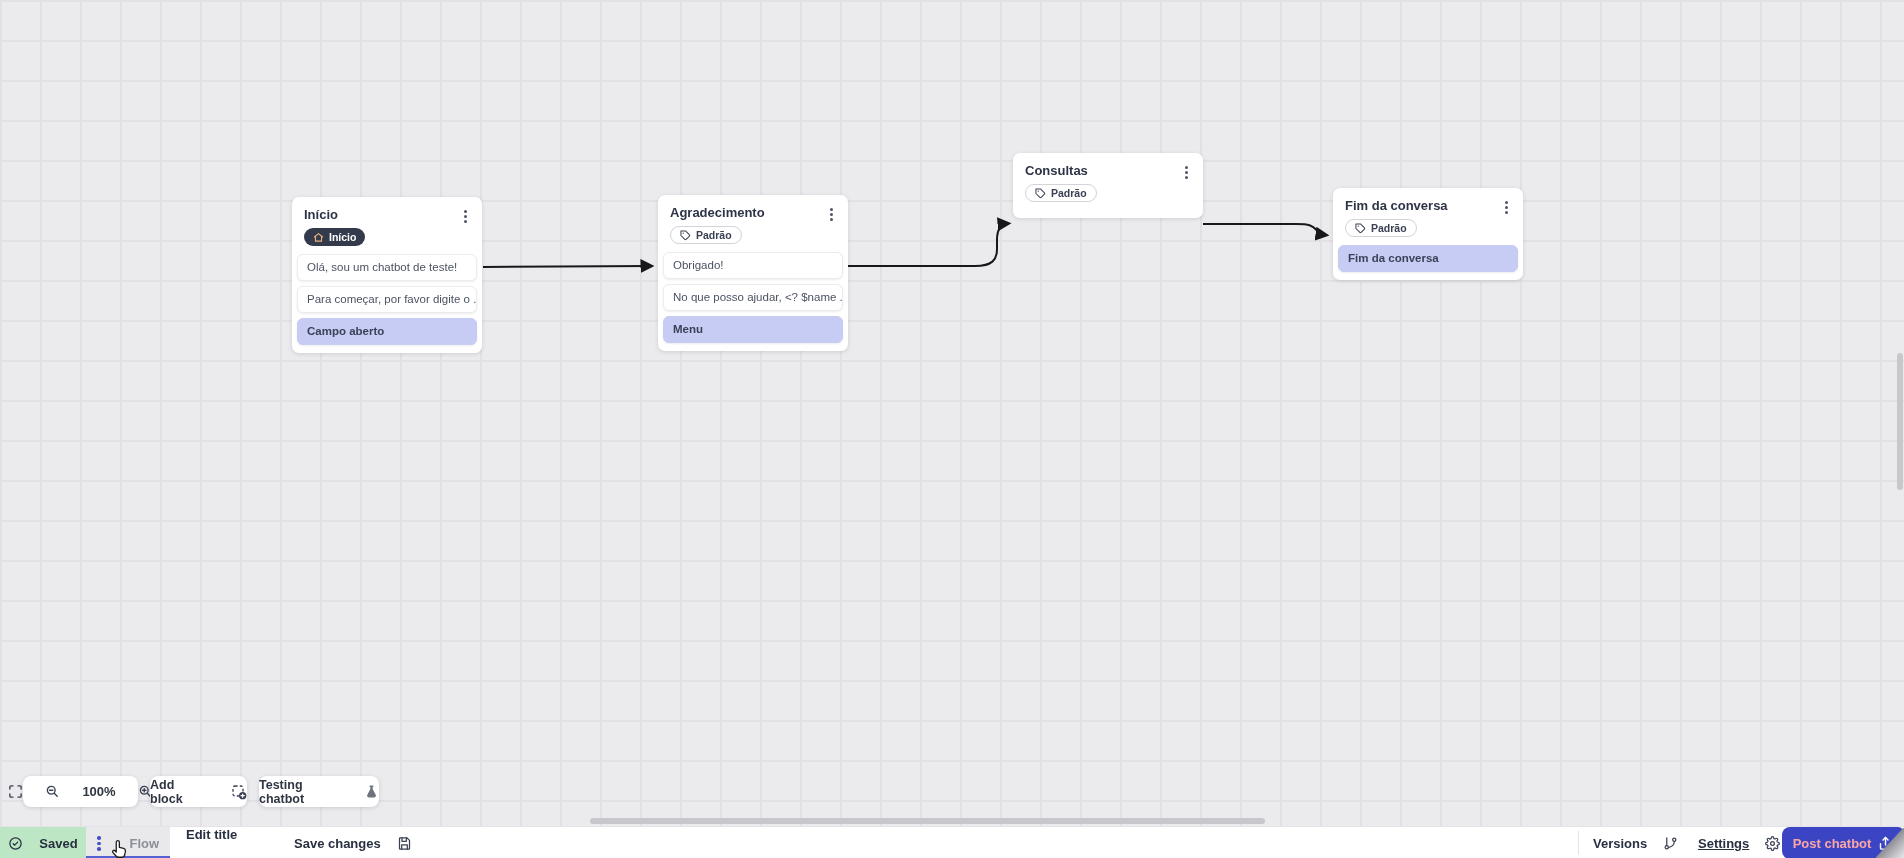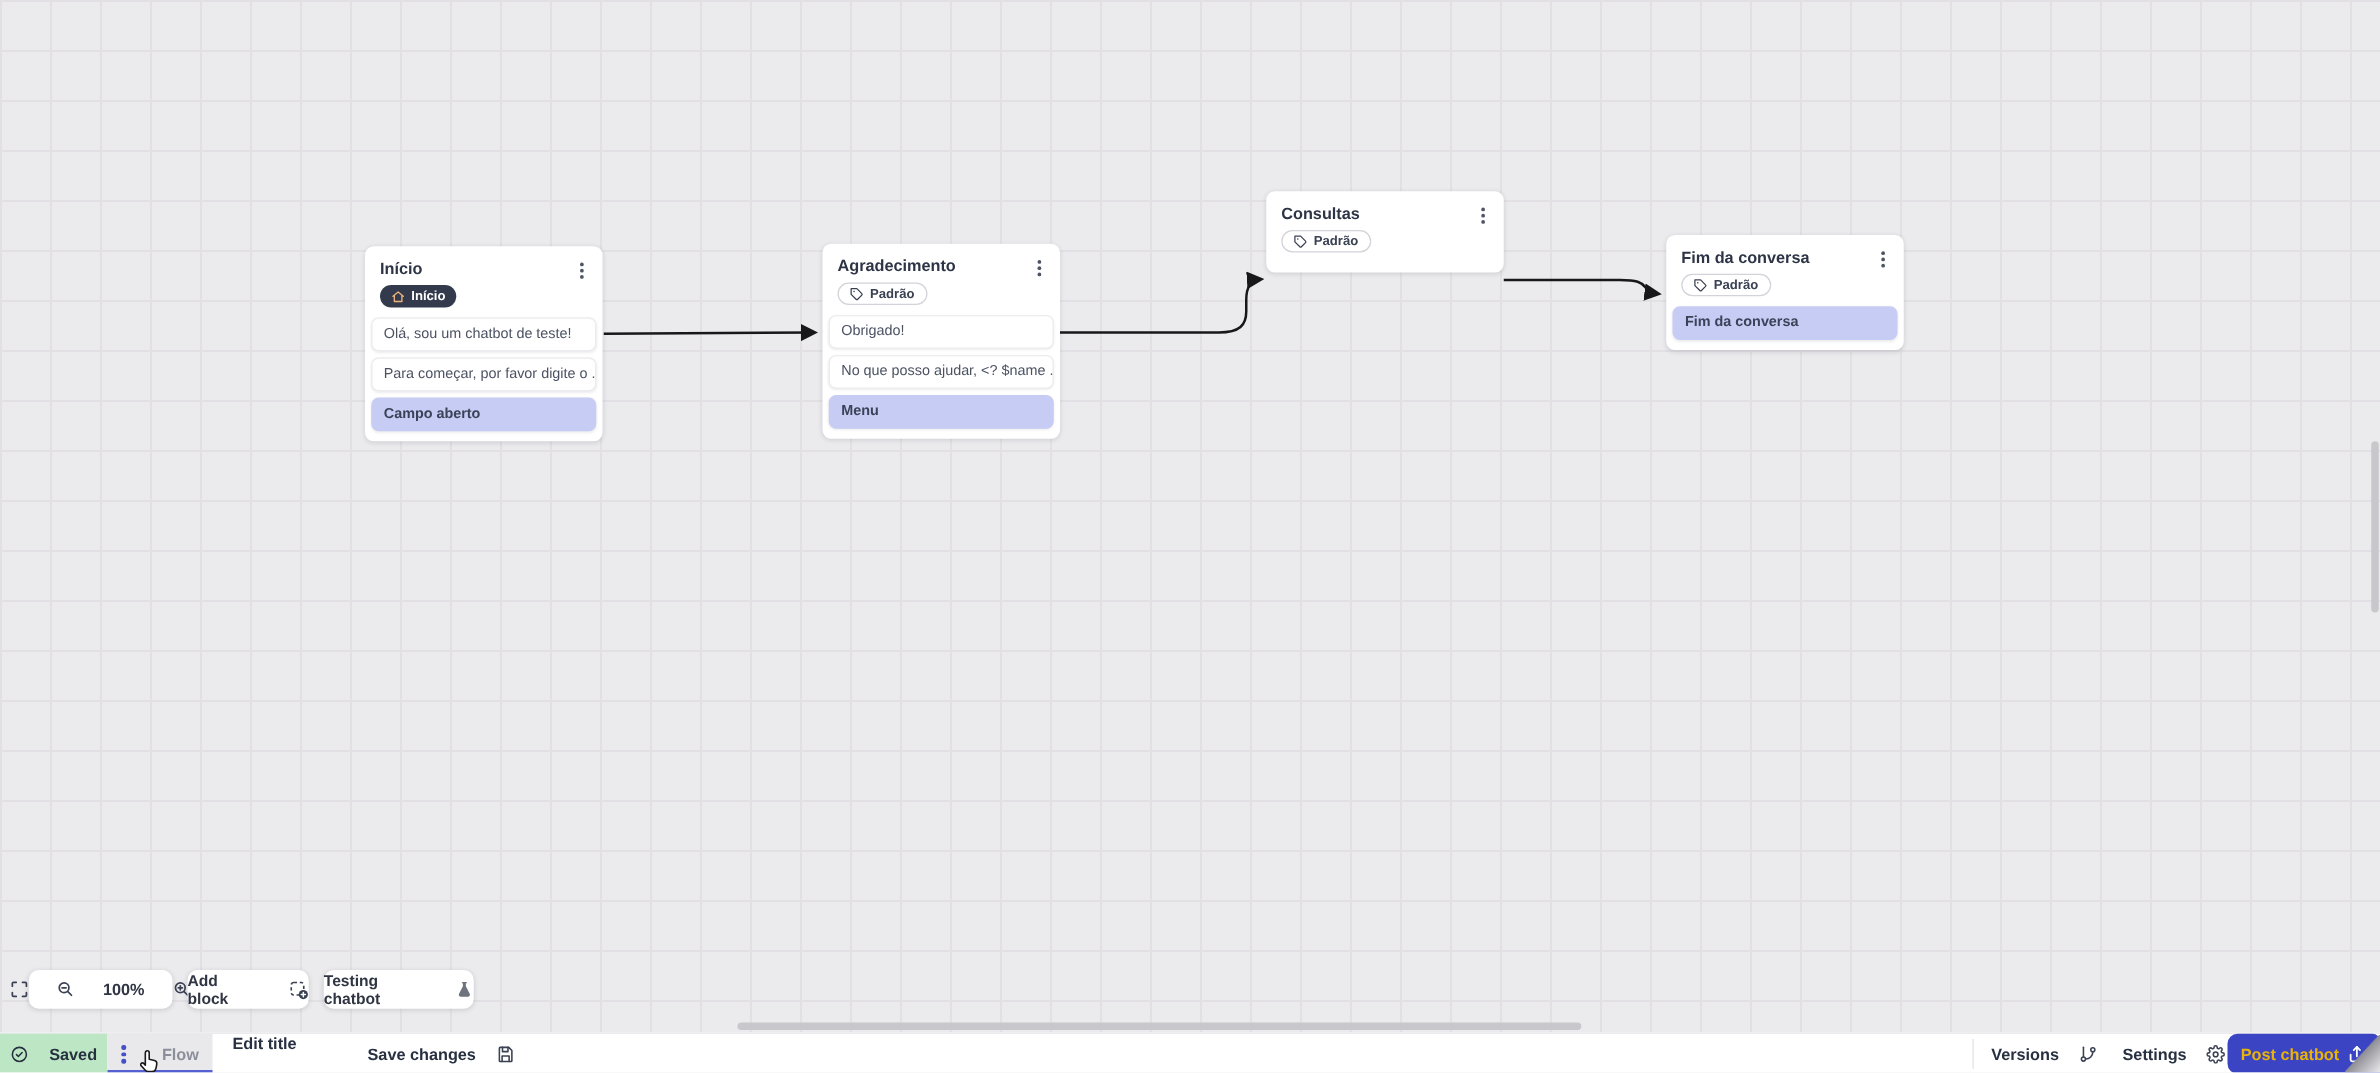--- a/index.html
+++ b/index.html
@@ -76,24 +76,24 @@
   .saved { left:0; width:86px; justify-content:center; background:#bde7c4; }
   .flow-tab { left:86px; width:84px; background:#e9e9ec; cursor:pointer; padding:0 8px; }
   .flow-tab::after { content:""; position:absolute; left:0; bottom:0; width:100%; height:3px; background:#5560d2; }
   .flow-tab .kebab i { background:#4450c8; width:3.5px; height:3.5px; }
   .flow-label { color:#8b8f9a; margin-left:10px; }
   .sb-btn { cursor:pointer; }
   .edit-title { left:186px;flex-direction:column; }
   .save-changes { left:294px; }
   .sb-divider { position:absolute; left:1578px; top:4px; height:24px; width:1px; background:#e3e3e7; }
   .versions { left:1593px; }
-  .settings { left:1698px; }
+  .settings { left:1698px;text-decoration:underline; }
   .post-btn {
     left:1782px; width:122px; justify-content:center; gap:7px;
-    background:#3b45c4; color:#eab308; font-weight:700; border-radius:8px 6px 0 8px; cursor:pointer;
+    background:#3b45c4; color:#fca5a5; font-weight:700; border-radius:8px 6px 0 8px; cursor:pointer;
   }
   .corner-fold {
     position:absolute; right:0; bottom:0; width:28px; height:30px; pointer-events:none;
     background:linear-gradient(to bottom right, rgba(0,0,0,0) 47%, #8f8f96 50%, #e3e3e6 96%);
   }
   .icon { display:flex; align-items:center; }
   .icon svg { display:block; }
   .cursor { position:absolute; left:108px; top:838px; z-index:50; pointer-events:none; }
 </style>
 </head>

